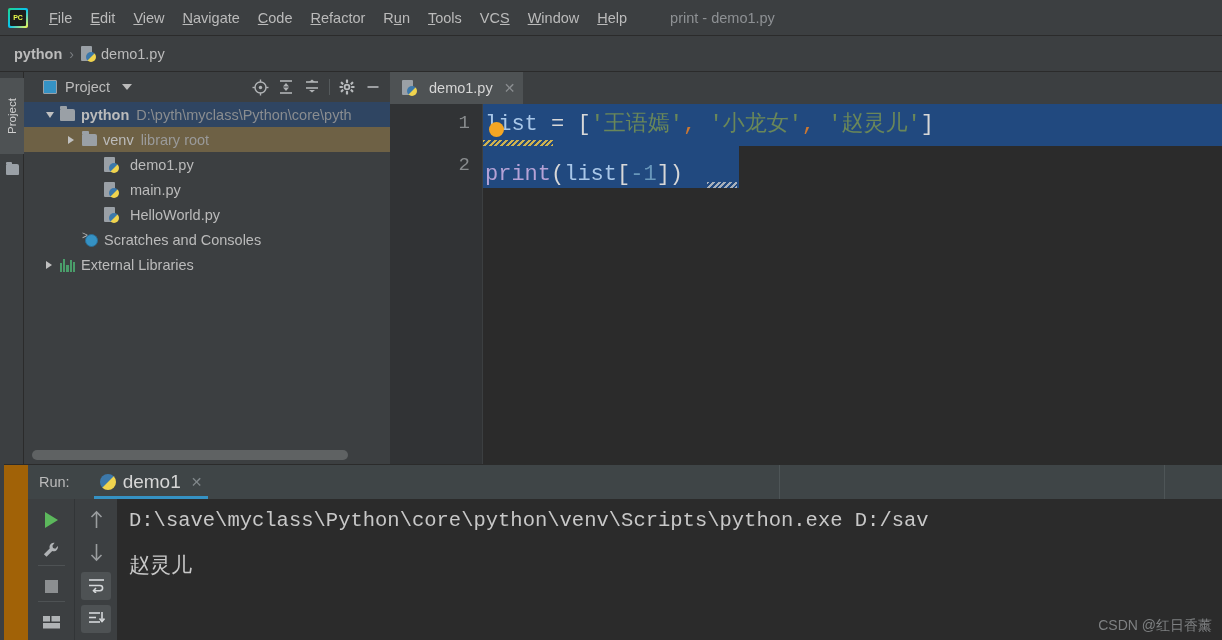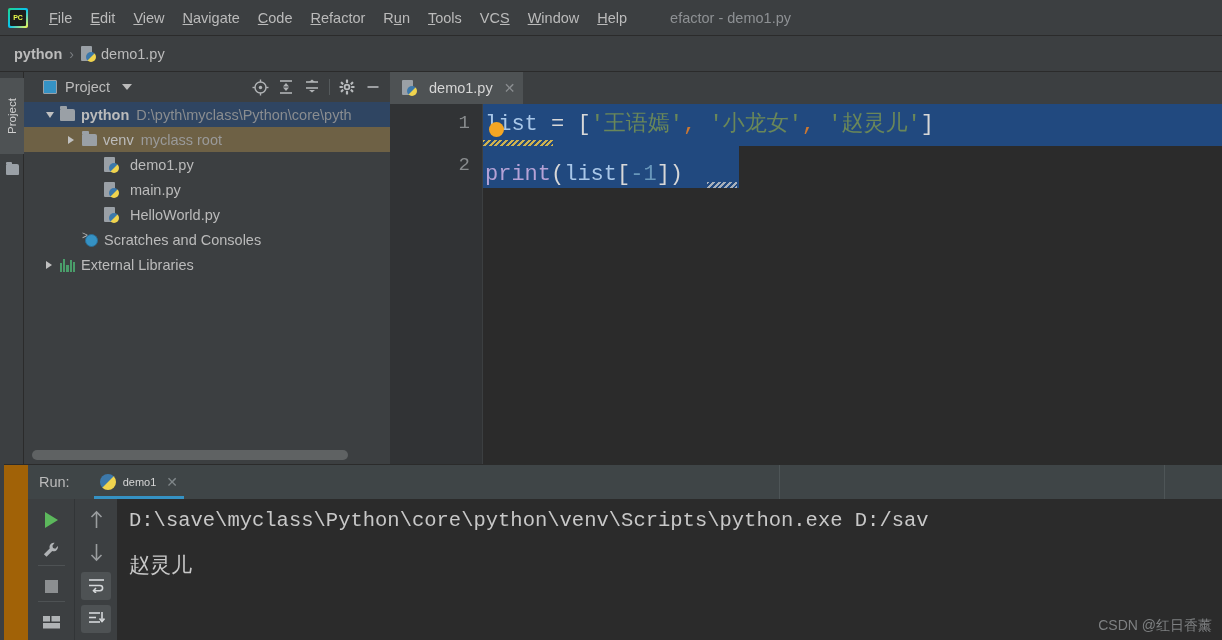--- a/index.html
+++ b/index.html
@@ -230,21 +230,21 @@
     position:relative; height:34px; display:flex; align-items:center; gap:7px;
     margin-left:24px; padding:0 6px;
   }
   .run-tab::after {
     content:""; position:absolute; left:0; right:0; bottom:0; height:3px; background:#3592c4;
   }
   .py-round {
     width:16px; height:16px; border-radius:50%;
     background: linear-gradient(135deg,#3c78aa 0%,#3c78aa 48%,#f0d44e 52%,#f0d44e 100%);
   }
-  .run-tab-label { font-size:11px; color:#d6d6d6; }
+  .run-tab-label { font-size:19px; color:#d6d6d6; }
   .run-tab-x { font-size:14px; color:#80878a; margin-left:3px; }
   .hdr-div { position:absolute; top:0; width:1px; height:34px; background:#4e5557; }
 
   .run-tools {
     position:absolute; left:24px; top:34px; width:47px; height:142px; background:#3c3f41;
     border-right:1px solid #323537;
   }
   .run-tools2 {
     position:absolute; left:71px; top:34px; width:42px; height:142px; background:#3c3f41;
   }
@@ -286,21 +286,21 @@
         <div class="menu-item"><span class="acc">V</span>iew</div>
         <div class="menu-item"><span class="acc">N</span>avigate</div>
         <div class="menu-item"><span class="acc">C</span>ode</div>
         <div class="menu-item"><span class="acc">R</span>efactor</div>
         <div class="menu-item">R<span class="acc">u</span>n</div>
         <div class="menu-item"><span class="acc">T</span>ools</div>
         <div class="menu-item">VC<span class="acc">S</span></div>
         <div class="menu-item"><span class="acc">W</span>indow</div>
         <div class="menu-item"><span class="acc">H</span>elp</div>
       </div>
-    <div class="win-title">efactor - demo1.py</div>
+    <div class="win-title">print - demo1.py</div>
   </div>
 
   <div class="breadcrumb">
     <span class="crumb-root">python</span>
     <span class="crumb-sep">›</span>
     <span class="py-ico"></span>
     <span class="crumb-file">demo1.py</span>
   </div>
 
   <div class="leftstrip">
@@ -380,21 +380,21 @@
         </div>
         <div class="row sel-olive">
           <span style="display: inline-block; width: 44px;"></span>
           <span style="width: 14px; display: inline-flex; align-items: center; flex: 0 0 auto;">
             <i class="arrow"></i>
           </span>
           <span style="margin-right: 6px; flex: 0 0 auto; display: inline-flex; align-items: center;">
             <i class="folder-ico"></i>
           </span>
           <span class="rowname">venv</span>
-          <span class="rowpath dim">myclass root</span>
+          <span class="rowpath dim">library root</span>
         </div>
         <div class="row">
           <span style="display: inline-block; width: 66px;"></span>
           <span style="width: 14px; display: inline-flex; align-items: center; flex: 0 0 auto;"></span>
           <span style="margin-right: 6px; flex: 0 0 auto; display: inline-flex; align-items: center;">
             <i class="py-ico"></i>
           </span>
           <span class="rowname">demo1.py</span>
         </div>
         <div class="row">

